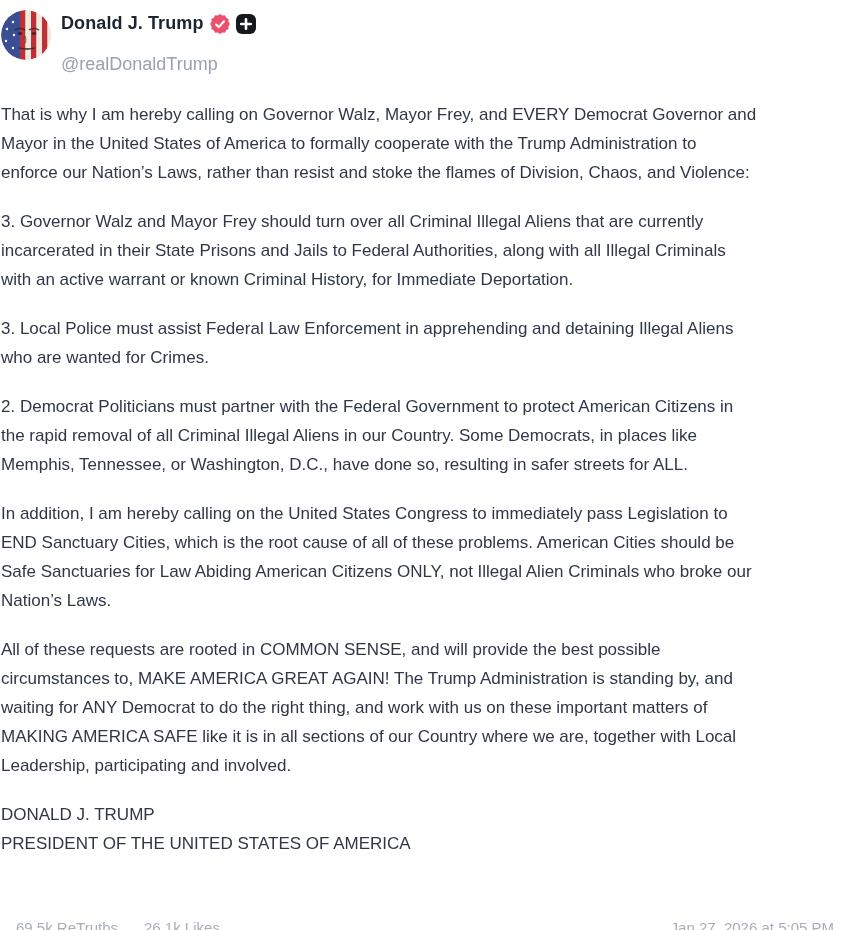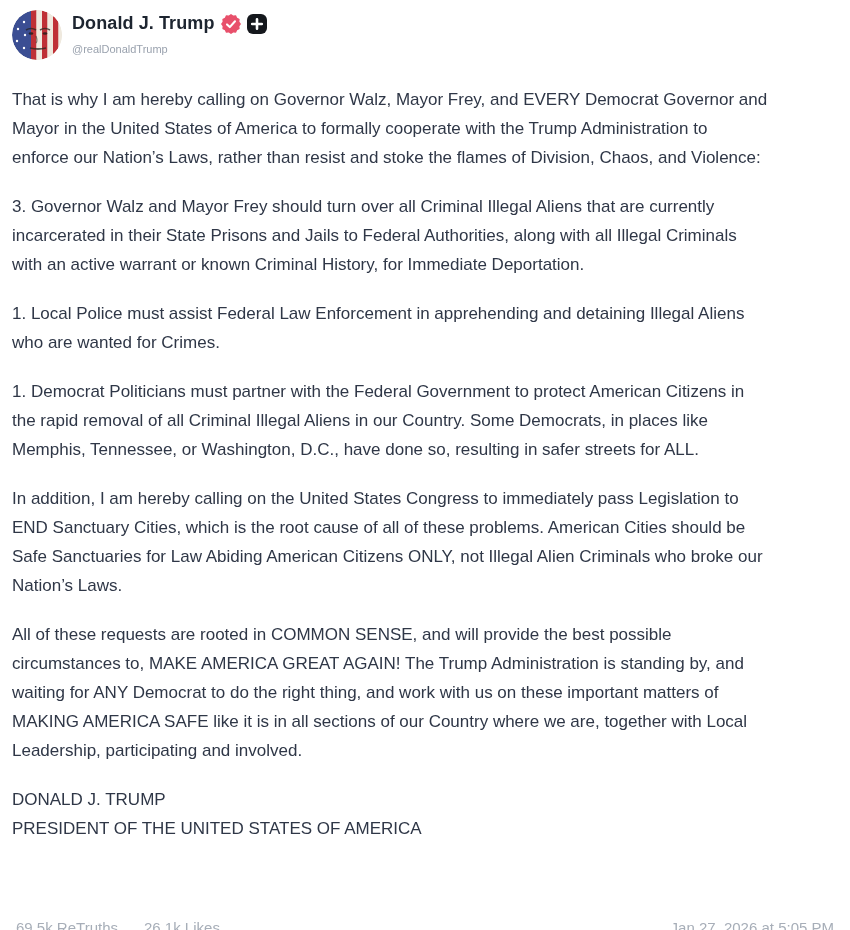--- a/index.html
+++ b/index.html
@@ -2,38 +2,38 @@
 <html><head>
 <meta charset="utf-8">
 <style>
   html, body { margin: 0; padding: 0; background: #ffffff; }
   .post {
     position: relative;
     width: 850px;
     height: 930px;
     background: #ffffff;
     box-sizing: border-box;
-    padding: 10px 12px 0;
+    padding: 10px 1px 0;
     overflow: hidden;
     font-family: "Liberation Sans", sans-serif;
   }
   .header { display: flex; align-items: flex-start; gap: 10px; }
   .avatar {
     width: 50px; height: 50px; border-radius: 50%;
     overflow: hidden; flex: none; cursor: pointer;
   }
   .avatar svg { display: block; width: 50px; height: 50px; }
   .id-block { padding-top: 3px; }
   .name-row { display: flex; align-items: center; gap: 6px; }
   .display-name {
     font-size: 18px; font-weight: bold; color: #1d2530;
     letter-spacing: 0.1px; cursor: pointer;
   }
   .badge { display: inline-flex; width: 20px; height: 20px; }
-  .handle { font-size: 11px; color: #9aa2ae; margin-top: 9px; }
+  .handle { font-size: 18px; color: #9aa2ae; margin-top: 20px; }
   .body { margin-top: 25px; }
   .body p {
     margin: 0 0 20px;
     font-size: 17px;
     line-height: 29px;
     color: #2f3747;
     white-space: pre-line;
   }
   .body p.signature { margin-bottom: 0; }
   .footer {
@@ -105,23 +105,23 @@
     </div>
   </div>
 
   <div class="body">
     <p>That is why I am hereby calling on Governor Walz, Mayor Frey, and EVERY Democrat Governor and
 Mayor in the United States of America to formally cooperate with the Trump Administration to
 enforce our Nation’s Laws, rather than resist and stoke the flames of Division, Chaos, and Violence:</p>
     <p>3. Governor Walz and Mayor Frey should turn over all Criminal Illegal Aliens that are currently
 incarcerated in their State Prisons and Jails to Federal Authorities, along with all Illegal Criminals
 with an active warrant or known Criminal History, for Immediate Deportation.</p>
-    <p>1. Local Police must assist Federal Law Enforcement in apprehending and detaining Illegal Aliens
+    <p>3. Local Police must assist Federal Law Enforcement in apprehending and detaining Illegal Aliens
 who are wanted for Crimes.</p>
-    <p>1. Democrat Politicians must partner with the Federal Government to protect American Citizens in
+    <p>2. Democrat Politicians must partner with the Federal Government to protect American Citizens in
 the rapid removal of all Criminal Illegal Aliens in our Country. Some Democrats, in places like
 Memphis, Tennessee, or Washington, D.C., have done so, resulting in safer streets for ALL.</p>
     <p>In addition, I am hereby calling on the United States Congress to immediately pass Legislation to
 END Sanctuary Cities, which is the root cause of all of these problems. American Cities should be
 Safe Sanctuaries for Law Abiding American Citizens ONLY, not Illegal Alien Criminals who broke our
 Nation’s Laws.</p>
     <p>All of these requests are rooted in COMMON SENSE, and will provide the best possible
 circumstances to, MAKE AMERICA GREAT AGAIN! The Trump Administration is standing by, and
 waiting for ANY Democrat to do the right thing, and work with us on these important matters of
 MAKING AMERICA SAFE like it is in all sections of our Country where we are, together with Local

